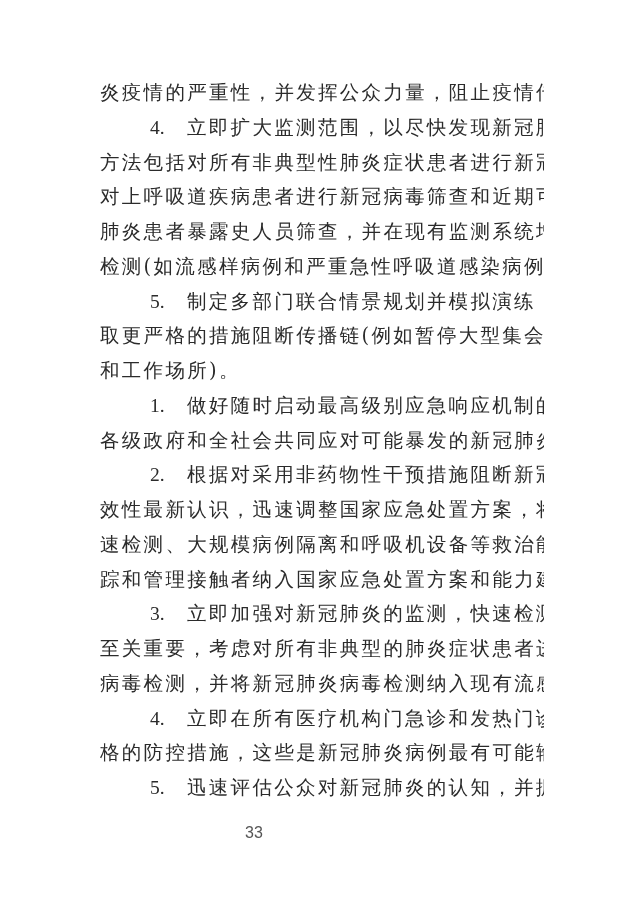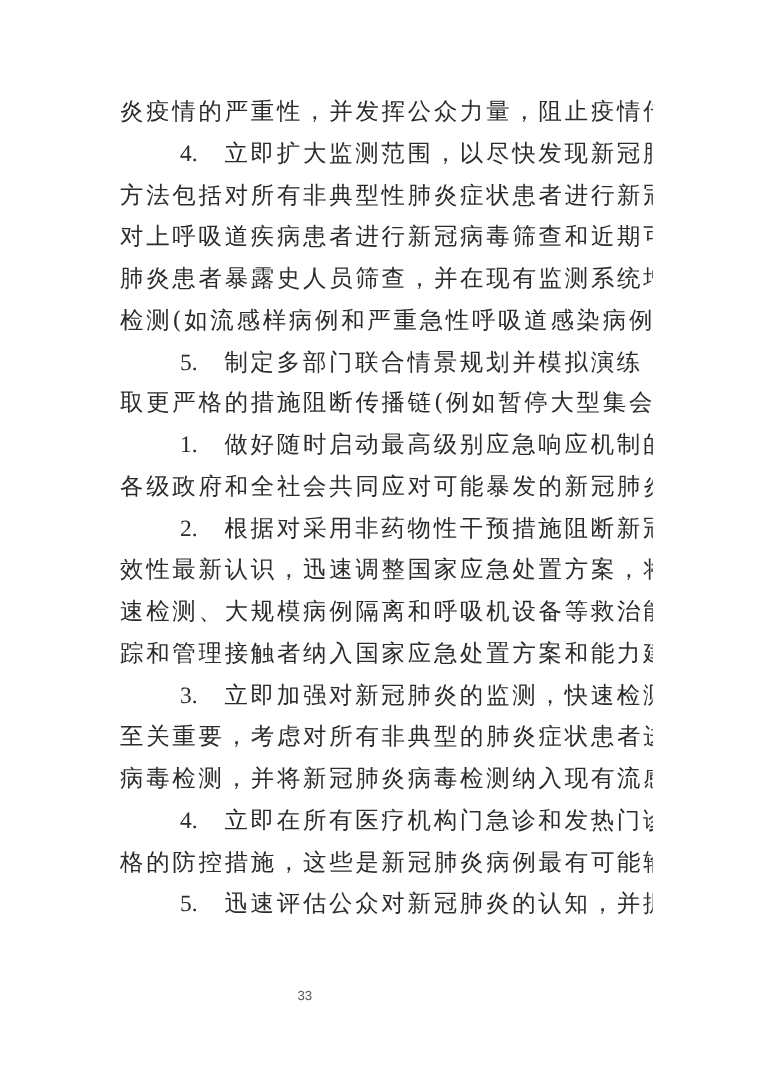--- a/index.html
+++ b/index.html
@@ -17,36 +17,37 @@
   .line {
     height: 34.76px; line-height: 34.76px;
     white-space: nowrap; overflow: hidden;
     letter-spacing: 2.3px;
   }
   .line.indent-num { padding-left: 50px; }
   .num { display: inline-block; width: 37px; letter-spacing: 0; font-family: "Liberation Serif", serif; }
   .line.heading { padding-left: 40px; font-weight: bold; letter-spacing: 1.5px; }
   .page-number {
     position: absolute; left: 0; width: 508px; top: 824px; text-align: center;
-    font-family: "Liberation Sans", sans-serif; font-size: 11px; color: #555;
+    font-family: "Liberation Sans", sans-serif; font-size: 16px; color: #555;
   }
 </style>
 </head>
 <body>
 
 <div class="page">
   <div class="text-block">
     <div class="line"><span>炎疫情的严重性，并发挥公众力量，阻止疫情传播；</span></div>
     <div class="line indent-num"><span class="num">4.</span><span>立即扩大监测范围，以尽快发现新冠肺炎传播链；</span></div>
     <div class="line"><span>方法包括对所有非典型性肺炎症状患者进行新冠病毒检测，</span></div>
     <div class="line"><span>对上呼吸道疾病患者进行新冠病毒筛查和近期可能有新冠</span></div>
     <div class="line"><span>肺炎患者暴露史人员筛查，并在现有监测系统增加新冠病毒</span></div>
     <div class="line"><span>检测(如流感样病例和严重急性呼吸道感染病例监测系统)，</span></div>
     <div class="line indent-num"><span class="num">5.</span><span>制定多部门联合情景规划并模拟演练，根据需要采</span></div>
     <div class="line"><span>取更严格的措施阻断传播链(例如暂停大型集会和关闭学校</span></div>
+    <div class="line"><span>和工作场所)。</span></div>
     <div class="line indent-num"><span class="num">1.</span><span>做好随时启动最高级别应急响应机制的准备，动员</span></div>
     <div class="line"><span>各级政府和全社会共同应对可能暴发的新冠肺炎疫情；</span></div>
     <div class="line indent-num"><span class="num">2.</span><span>根据对采用非药物性干预措施阻断新冠肺炎传播有</span></div>
     <div class="line"><span>效性最新认识，迅速调整国家应急处置方案，将新冠肺炎快</span></div>
     <div class="line"><span>速检测、大规模病例隔离和呼吸机设备等救治能力、严格追</span></div>
     <div class="line"><span>踪和管理接触者纳入国家应急处置方案和能力建设当中；</span></div>
     <div class="line indent-num"><span class="num">3.</span><span>立即加强对新冠肺炎的监测，快速检测对阻断传播</span></div>
     <div class="line"><span>至关重要，考虑对所有非典型的肺炎症状患者进行新冠肺炎</span></div>
     <div class="line"><span>病毒检测，并将新冠肺炎病毒检测纳入现有流感监测系统；</span></div>
     <div class="line indent-num"><span class="num">4.</span><span>立即在所有医疗机构门急诊和发热门诊实施最为严</span></div>

